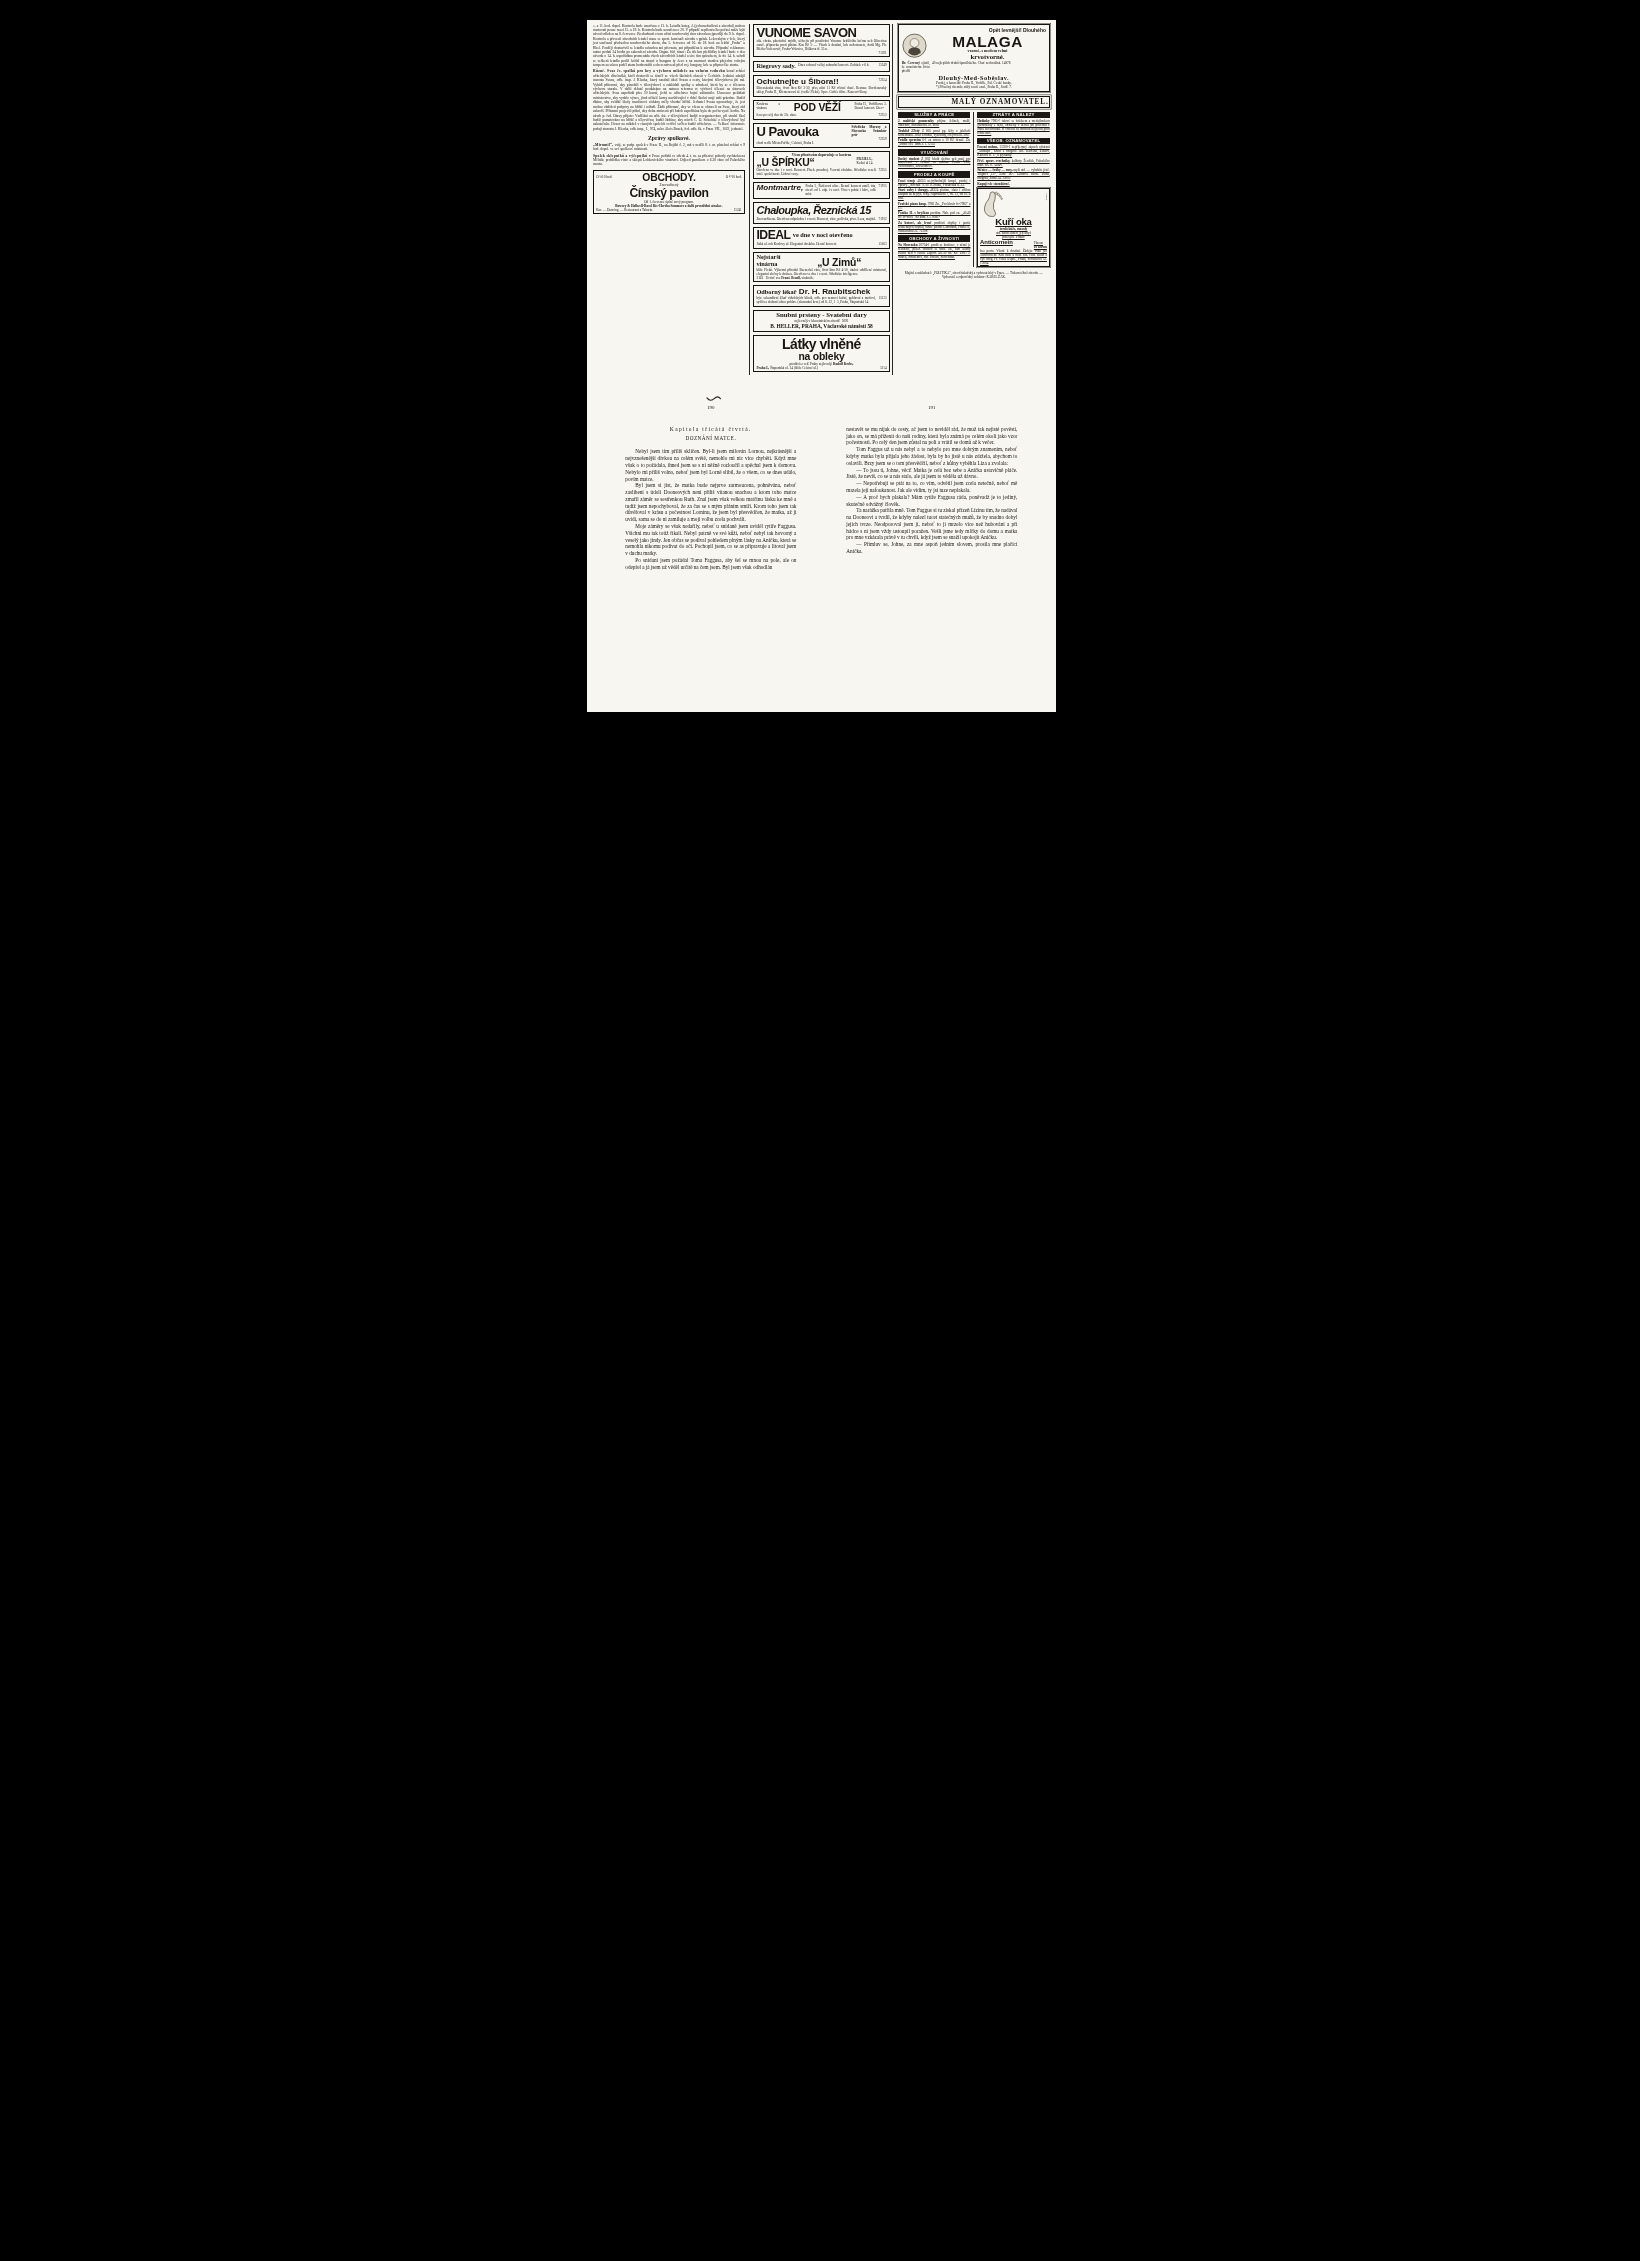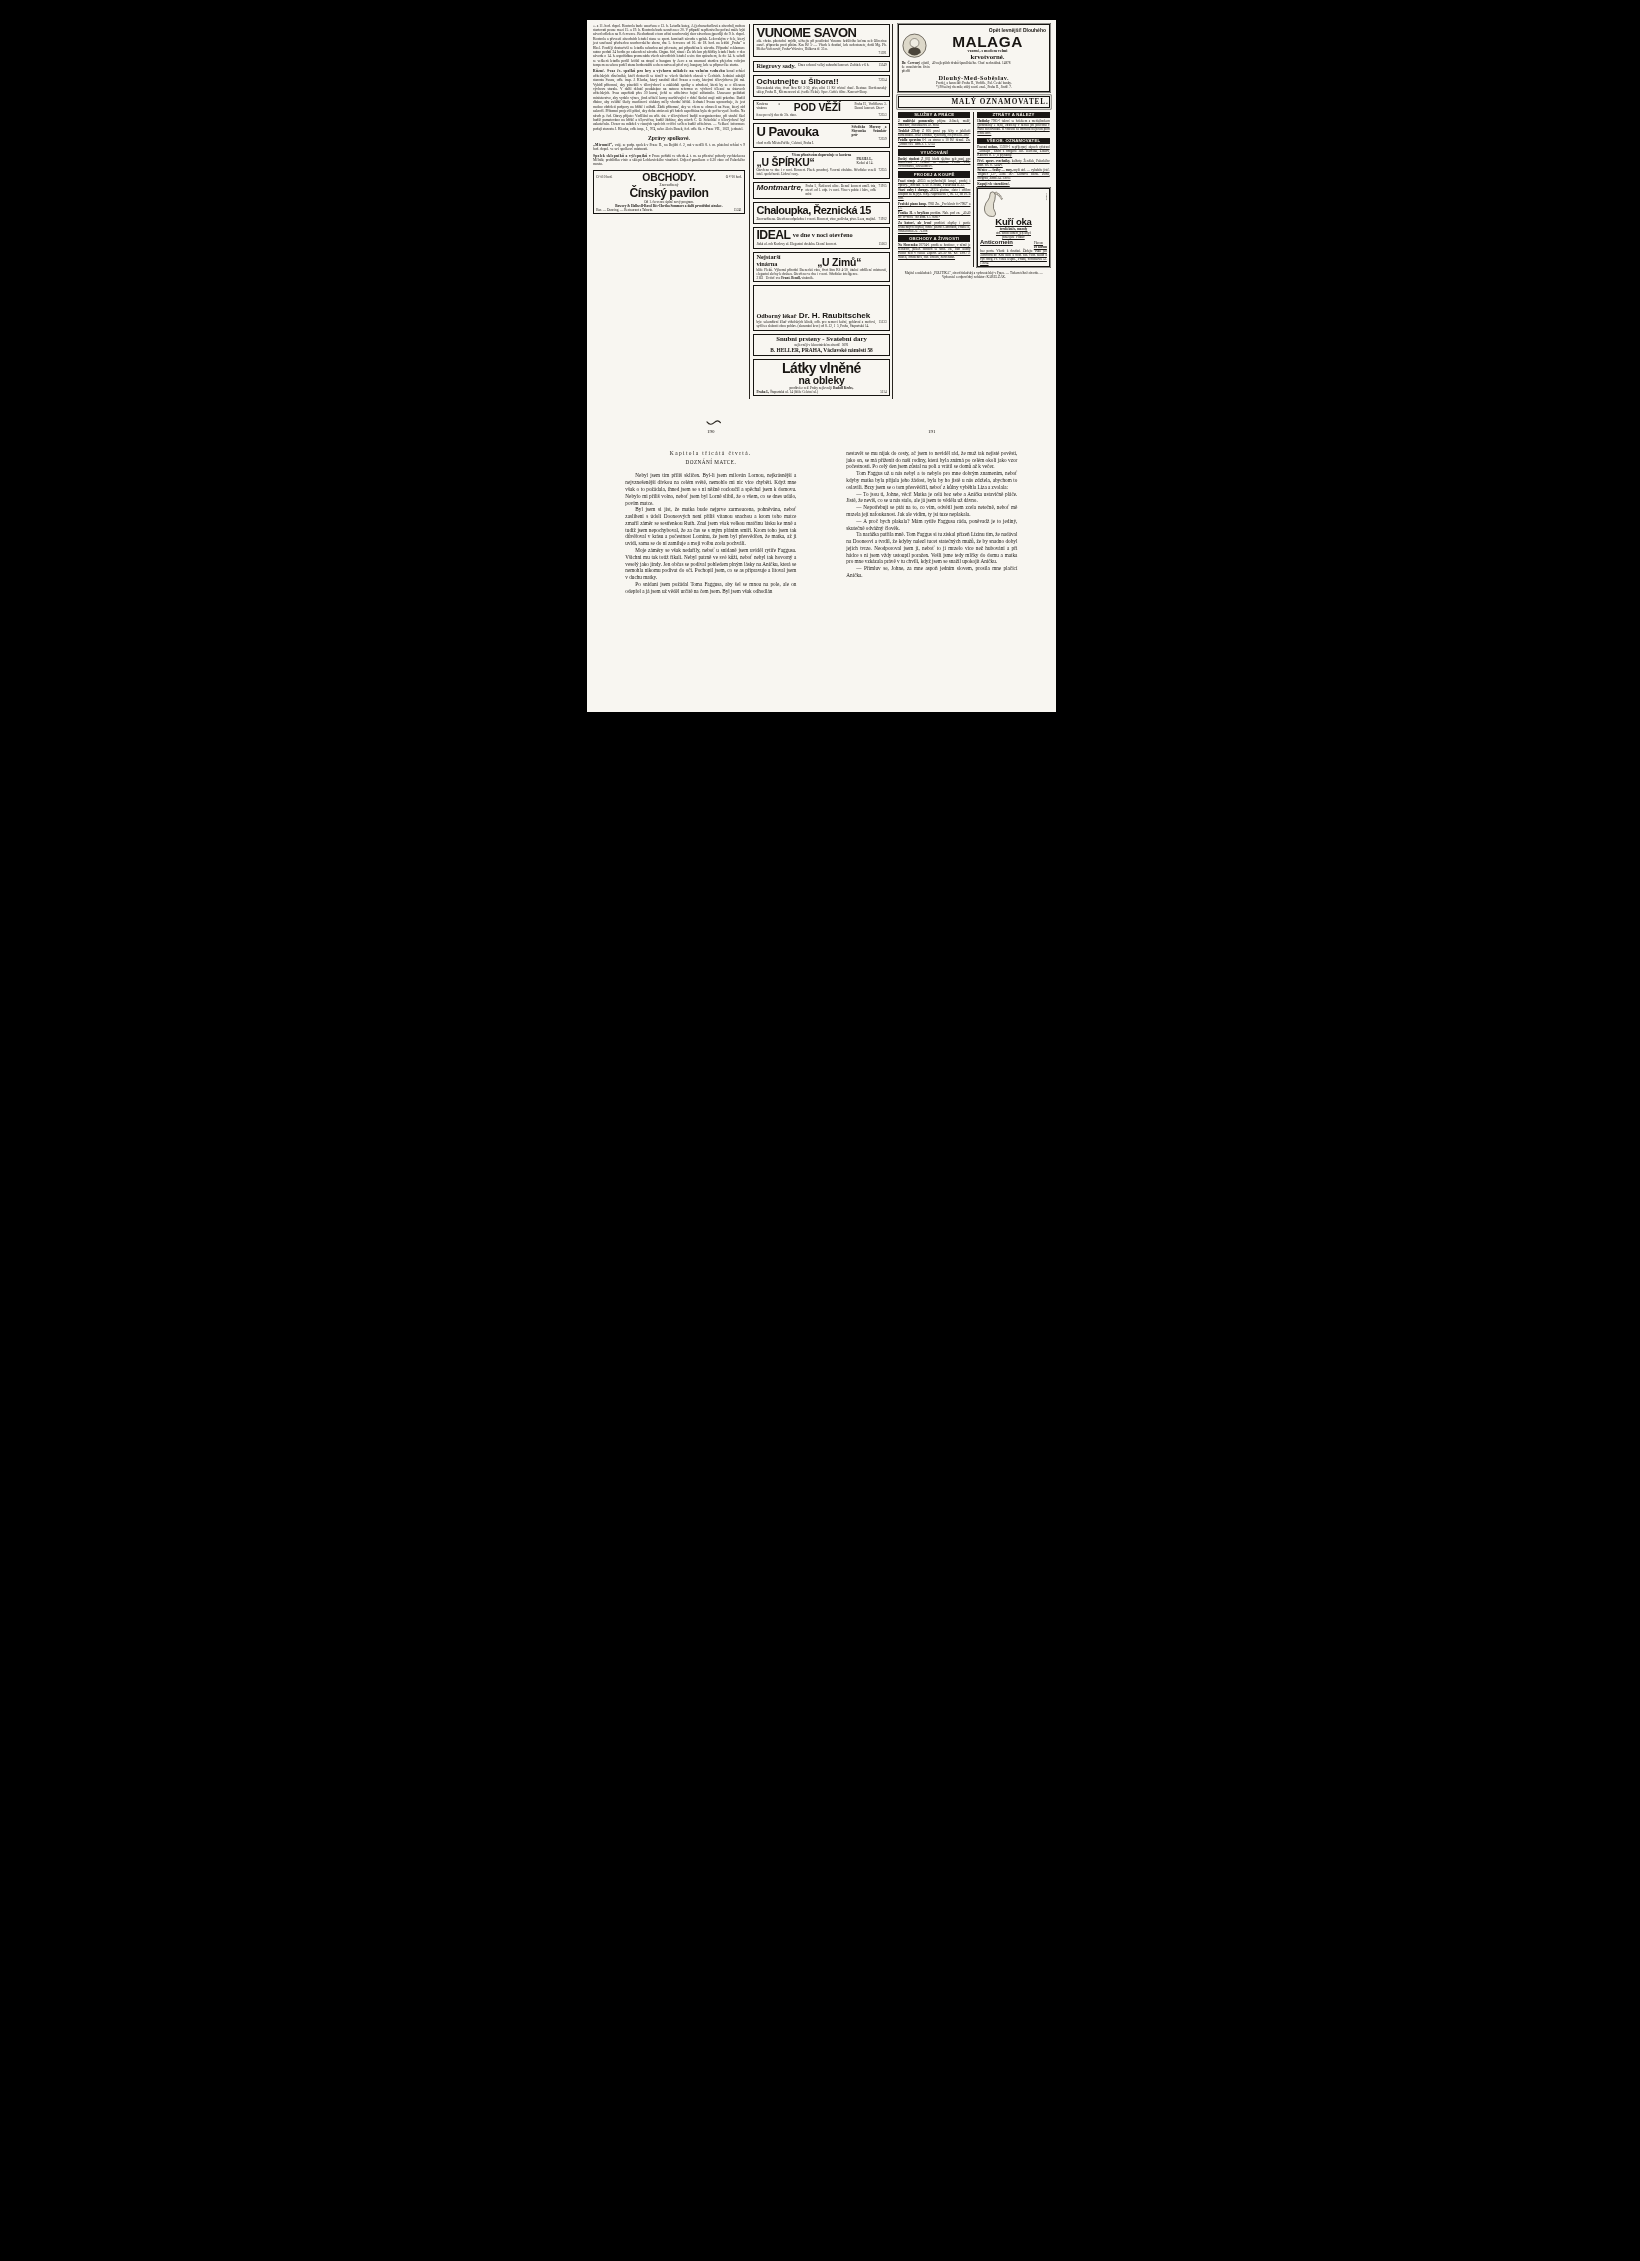--- a/index.html
+++ b/index.html
@@ -154,21 +154,21 @@
 
         <div class="ad">
           <div class="row">
             <span class="hl-l it" style="white-space:nowrap;">Montmartre,</span>
             <span class="tiny grow">Praha I., Řetězová ulice. Denně koncert uměl. tria, otevř. od 1. odp. i v noci. Víno v pohár. i lahv., odb. míst</span>
             <span class="num">71915</span>
           </div>
         </div>
 
         <div class="ad heavy">
-          <div class="hl-xxl" style="font-size:11px;">Chaloupka, Řeznická 15</div>
+          <div class="hl-xxl" style="font-size:11px;font-style:italic;">Chaloupka, Řeznická 15</div>
           <div class="row" style="justify-content:space-between;">
             <span class="tiny">Znovuzřízena. Otevřeno odpoledne i v noci. Koncert, víno, polévka, pivo. Leza, majitel.</span>
             <span class="num">71912</span>
           </div>
         </div>
 
         <div class="ad">
           <div class="row" style="align-items:center;">
             <span class="hl-xxl" style="font-size:12.2px;">IDEAL</span>
             <span class="hl-m grow">ve dne v noci otevřeno</span>
@@ -187,21 +187,21 @@
             </span>
             <span class="hl-xl grow center">„U Zimů“</span>
           </div>
           <div class="tiny">blíže Fleků. Výborná přírodní Bzenecká vína, čtvrt litru Kč 4·50, útulné oddělené místnosti, elegantní slečny k obsluze. Otevřeno ve dne i v noci. Středisko inteligence.</div>
           <div class="row" style="justify-content:space-between;">
             <span class="tiny"><span>2163</span> &nbsp; Uctivě zve <b>Frant. Bendl,</b> vinárník.</span>
           </div>
         </div>
 
         <div class="ad">
-          <div class="row" style="align-items:baseline;margin-top:24px;">
+          <div class="row" style="align-items:baseline;">
             <span class="hl-m">Odborný lékař</span>
             <span class="hl-l">Dr. H. Raubitschek</span>
           </div>
           <div class="row" style="justify-content:space-between;">
             <span class="tiny">býv. sekundární lékař vídeňských klinik, odb. pro nemoci kožní, pohlavní a močové, syfilis a slabosti obou pohlav. (zkoumání krve) od 8–12, 1–5, Praha, Štupartská 14.</span>
             <span class="num">15133</span>
           </div>
         </div>
 
         <div class="ad">

